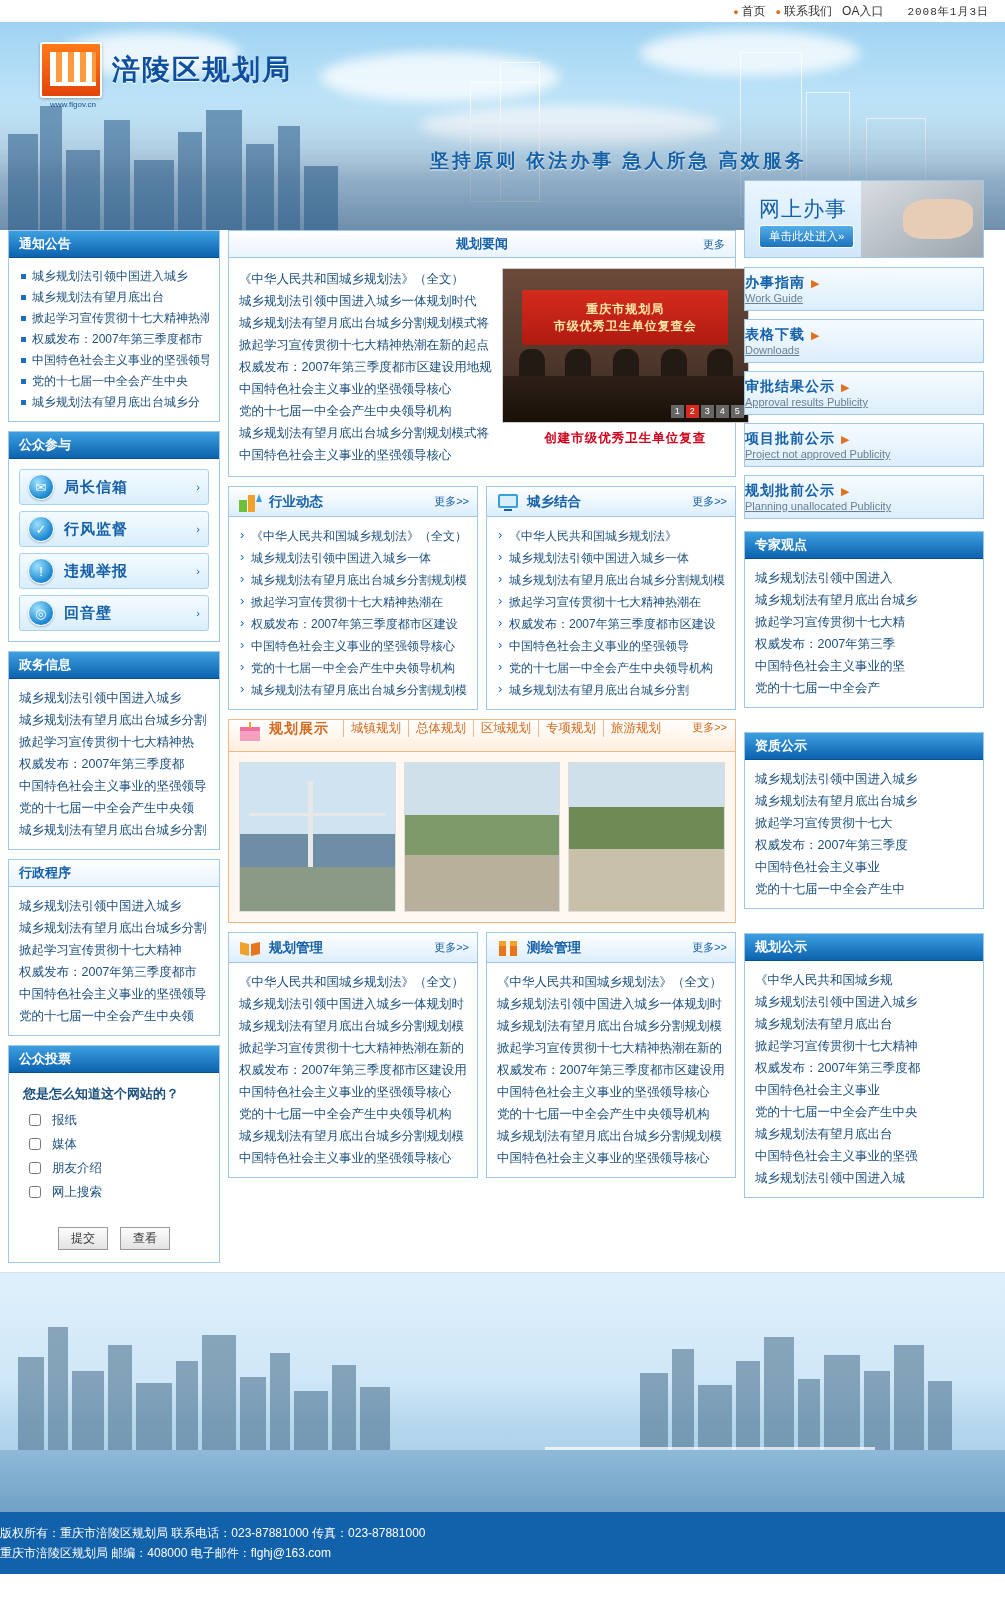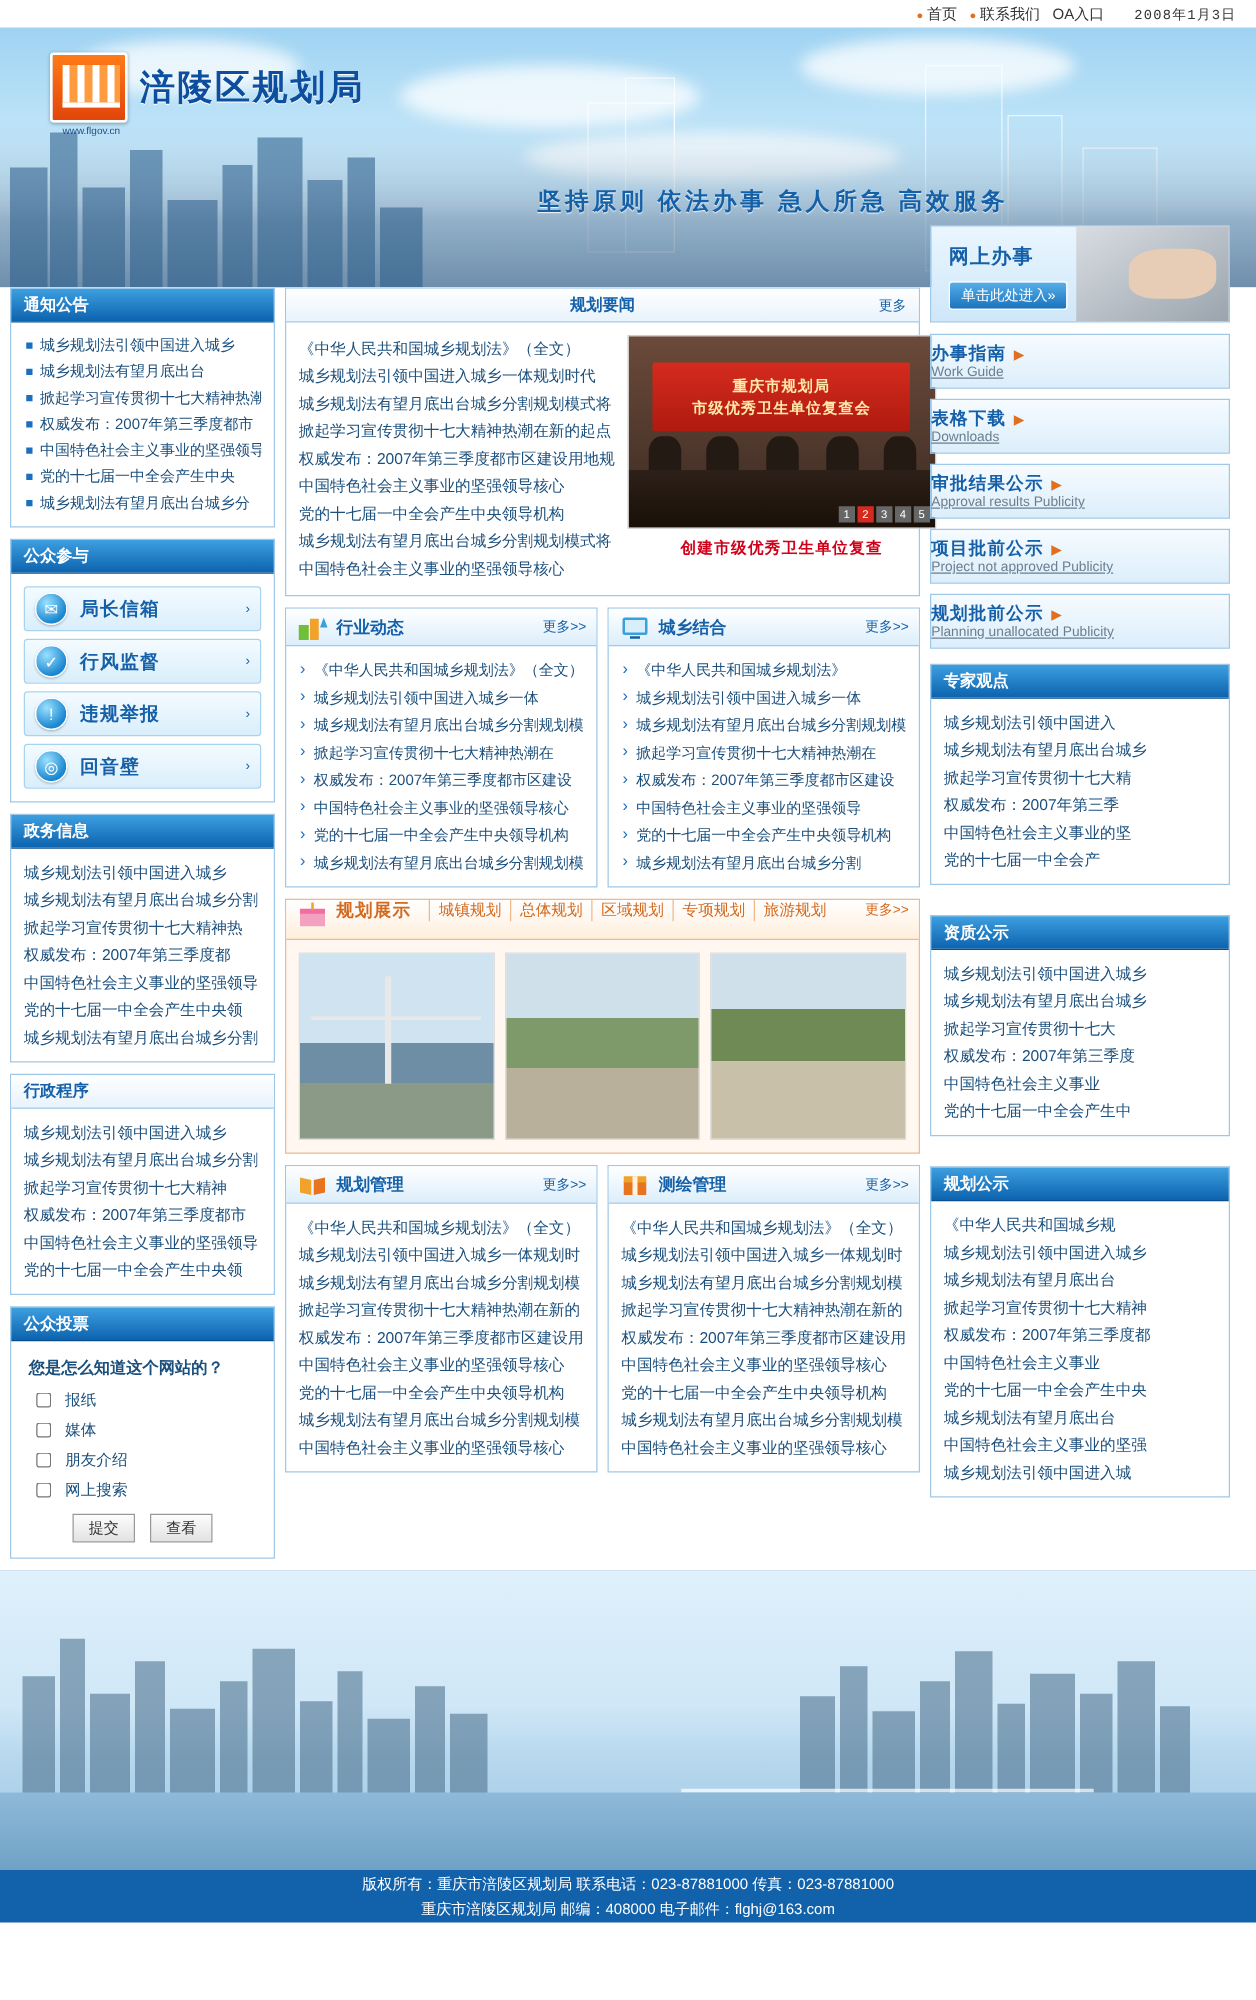--- a/index.html
+++ b/index.html
@@ -183,21 +183,21 @@
   .p2 { background:linear-gradient(to bottom,#cfe0ea 0 35%, #7f9a6a 35% 62%, #b8b09a 62% 100%); }
   .p3 { background:linear-gradient(to bottom,#cfe0ea 0 30%, #6f8a55 30% 58%, #c8c0a8 58% 100%); }
   .bridge { position:absolute; left:6%; top:34%; width:88%; height:3px; background:#e8e8e8;}
   .pylon  { position:absolute; left:44%; top:12%; width:5px; height:58%; background:#e8e8e8;}
 
   
   .svc {
     border:1px solid #9fc8e8; background:linear-gradient(to bottom,#eaf6ff,#cfe7f8);
     height:78px; position:relative; margin-bottom:9px; overflow:hidden;
   }
-  .svc .t { position:absolute; left:14px; top:14px; font-size:16px; font-weight:bold; color:#1560a8; letter-spacing:1px;}
+  .svc .t { position:absolute; left:14px; top:14px; font-size:21px; font-weight:normal; color:#1560a8; letter-spacing:1px;}
   .svc .enter {
     position:absolute; left:14px; top:44px; background:linear-gradient(to bottom,#56aee8,#1a73bd);
     color:#fff; font-size:11.5px; padding:3px 9px; border-radius:3px; border:1px solid #fff;
   }
   .svc .kb { position:absolute; right:0; top:0; width:122px; height:78px;
     background:linear-gradient(to bottom right,#d8dde2,#9aa3ac);}
   .svc .kb .hand { position:absolute; right:10px; top:18px; width:70px; height:40px; background:#e8cdb6; border-radius:40% 30% 40% 30%;}
 
   .svcitem {
     border:1px solid #9fc8e8; background:linear-gradient(to bottom,#f6fbff,#dceefb);
@@ -207,38 +207,38 @@
   .svcitem .en { font-size:11px; color:#6b7f90;text-decoration:underline; }
   .svcitem .ar { color:#e07020; font-size:11px; margin-left:6px;}
 
   
   .poll-q { font-size:13px; font-weight:bold; color:#1b4f7c; margin:4px 0 8px 4px;}
   .poll-opt { display:flex; align-items:center; gap:8px; margin:6px 0 6px 6px; font-size:12.5px; color:#1b4f7c;}
   .poll-opt input { width:12px; height:12px; }
   .poll-btns { display:flex; gap:12px; justify-content:center; margin:10px 0 4px;}
   .poll-btns button {
     font-family:Liberation Mono, monospace; font-size:12px; padding:2px 12px;
-    background:linear-gradient(to bottom,#fdfdfd,#e2e2e2); border:1px solid #999; color:#333;
+    background:linear-gradient(to bottom,#fdfdfd,#e2e2e2); border:1px solid #999; color:#333;margin-top:16px;
   }
 
   
   .footer-img {
     height:240px; position:relative; overflow:hidden;
     background:linear-gradient(to bottom,#dff0fb 0%,#cfe7f7 45%,#b7d8ee 62%,#9cc6e2 100%);
     border-top:1px solid #cfe2ef;
   }
   .footer-img .fbld { position:absolute; bottom:55px; background:rgba(70,105,135,.55); }
   .footer-img .water {
     position:absolute; left:0; bottom:0; width:100%; height:62px;
     background:linear-gradient(to bottom,#8fb9d8,#6fa2c6);
   }
   .footer-img .fbridge { position:absolute; right:130px; bottom:62px; width:330px; height:3px; background:rgba(255,255,255,.7);}
   .footer-bar {
-    background:#1161ab; color:#fff; text-align:center; font-size:12px;
-    padding:1px 0; line-height:20px; font-family:"Liberation Sans", sans-serif;
+    background:#1161ab; color:#fff; text-align:left; font-size:12px;
+    padding:11px 0; line-height:20px; font-family:"Liberation Sans", sans-serif;
   }
 </style>
 </head>
 <body>
 
 <div class="topbar">
   <span><span class="dot">●</span><span>首页</span></span>
   <span><span class="dot">●</span><span>联系我们</span></span>
   <span><span>OA入口</span></span>
   <span class="date">2008年1月3日</span>

